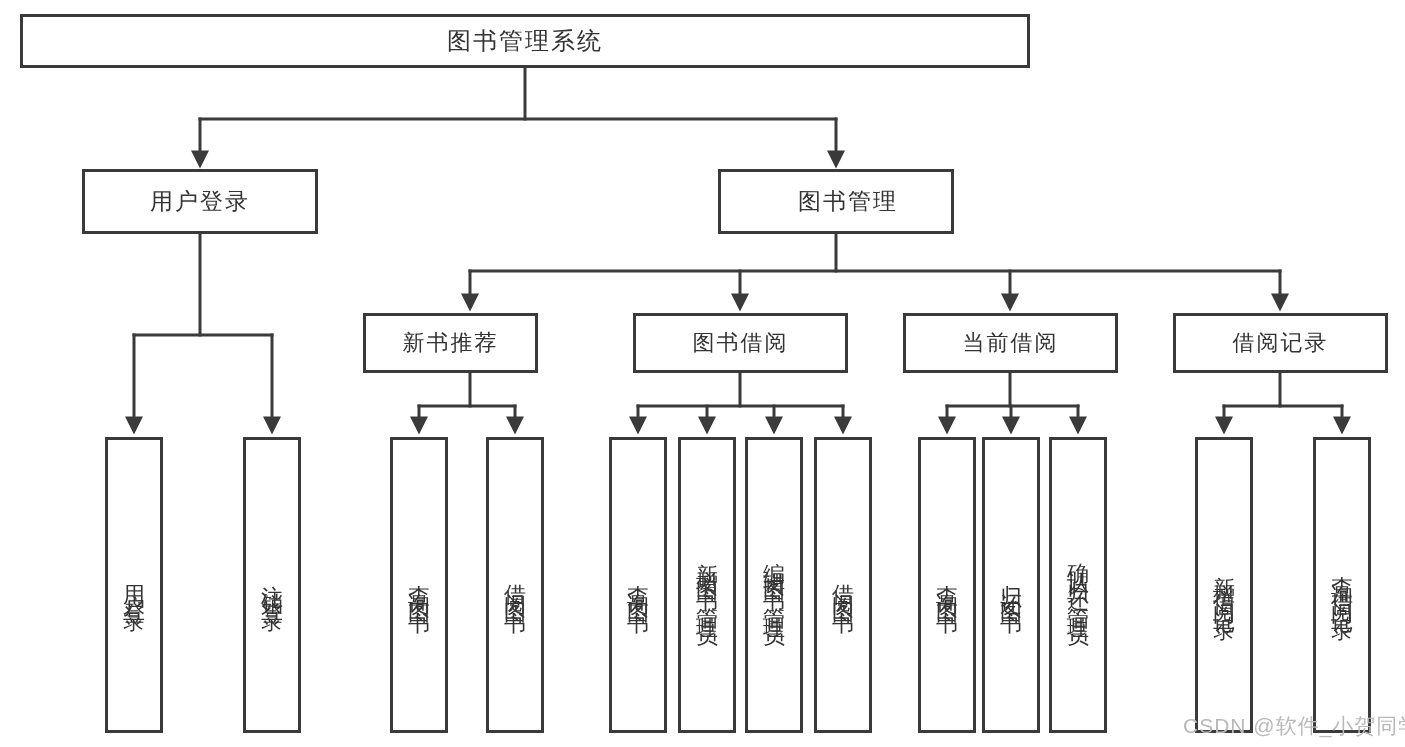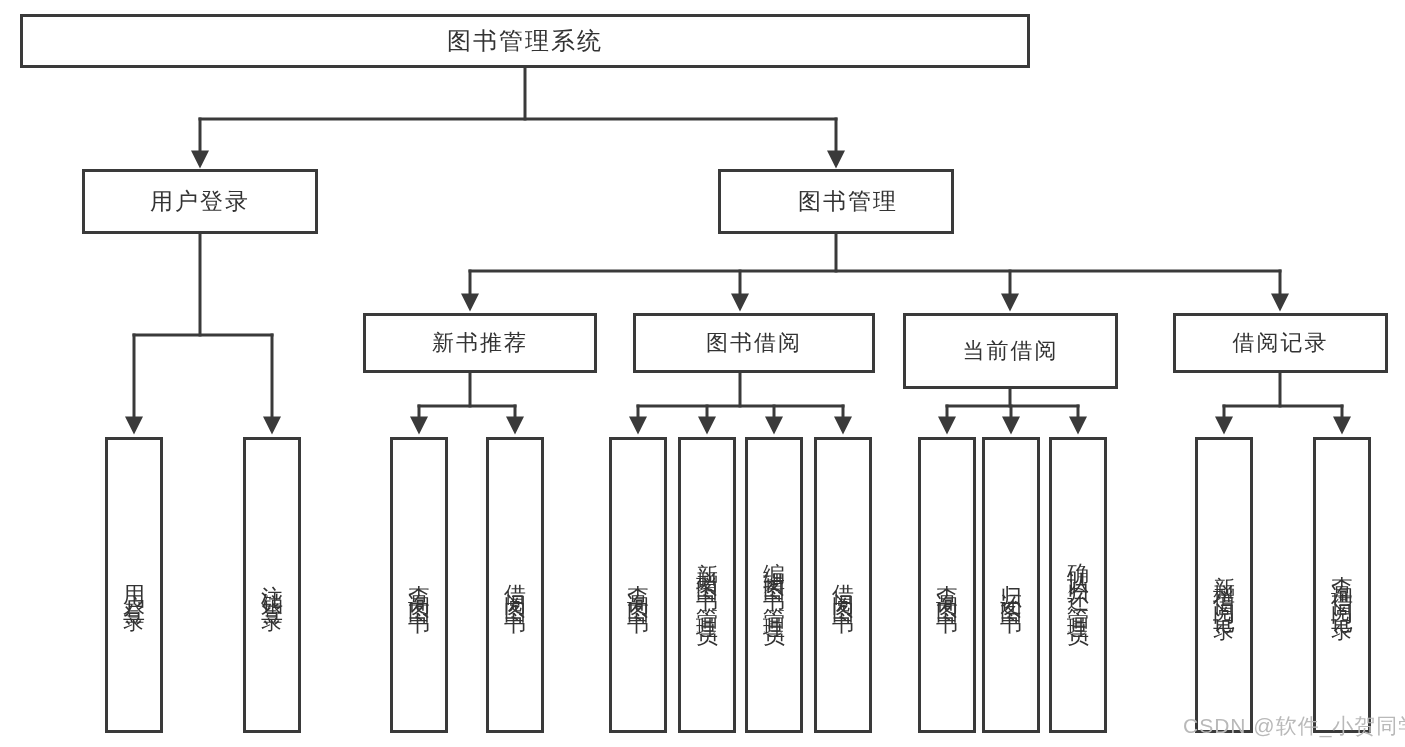--- a/index.html
+++ b/index.html
@@ -83,27 +83,27 @@
     <span>图书管理系统</span>
   </div>
 
   <div class="box h l2" style="left:82px;top:169px;width:236px;height:65px;">
     <span>用户登录</span>
   </div>
   <div class="box h l2" style="left:718px;top:169px;width:236px;height:65px;padding-left:24px;">
     <span>图书管理</span>
   </div>
 
-  <div class="box h l3" style="left:363px;top:313px;width:234px;height:60px;">
+  <div class="box h l3" style="left:363px;top:313px;width:175px;height:60px;">
     <span>新书推荐</span>
   </div>
-  <div class="box h l3" style="left:633px;top:313px;width:242px;height:60px;">
+  <div class="box h l3" style="left:633px;top:313px;width:215px;height:60px;">
     <span>图书借阅</span>
   </div>
-  <div class="box h l3" style="left:903px;top:313px;width:215px;height:76px;">
+  <div class="box h l3" style="left:903px;top:313px;width:215px;height:60px;">
     <span>当前借阅</span>
   </div>
   <div class="box h l3" style="left:1173px;top:313px;width:215px;height:60px;">
     <span>借阅记录</span>
   </div>
 
   <div class="box leaf" style="left:105px;top:437px;width:58px;height:296px;">
     <span class="vtext">用户登录</span>
   </div>
   <div class="box leaf" style="left:243px;top:437px;width:58px;height:296px;">

